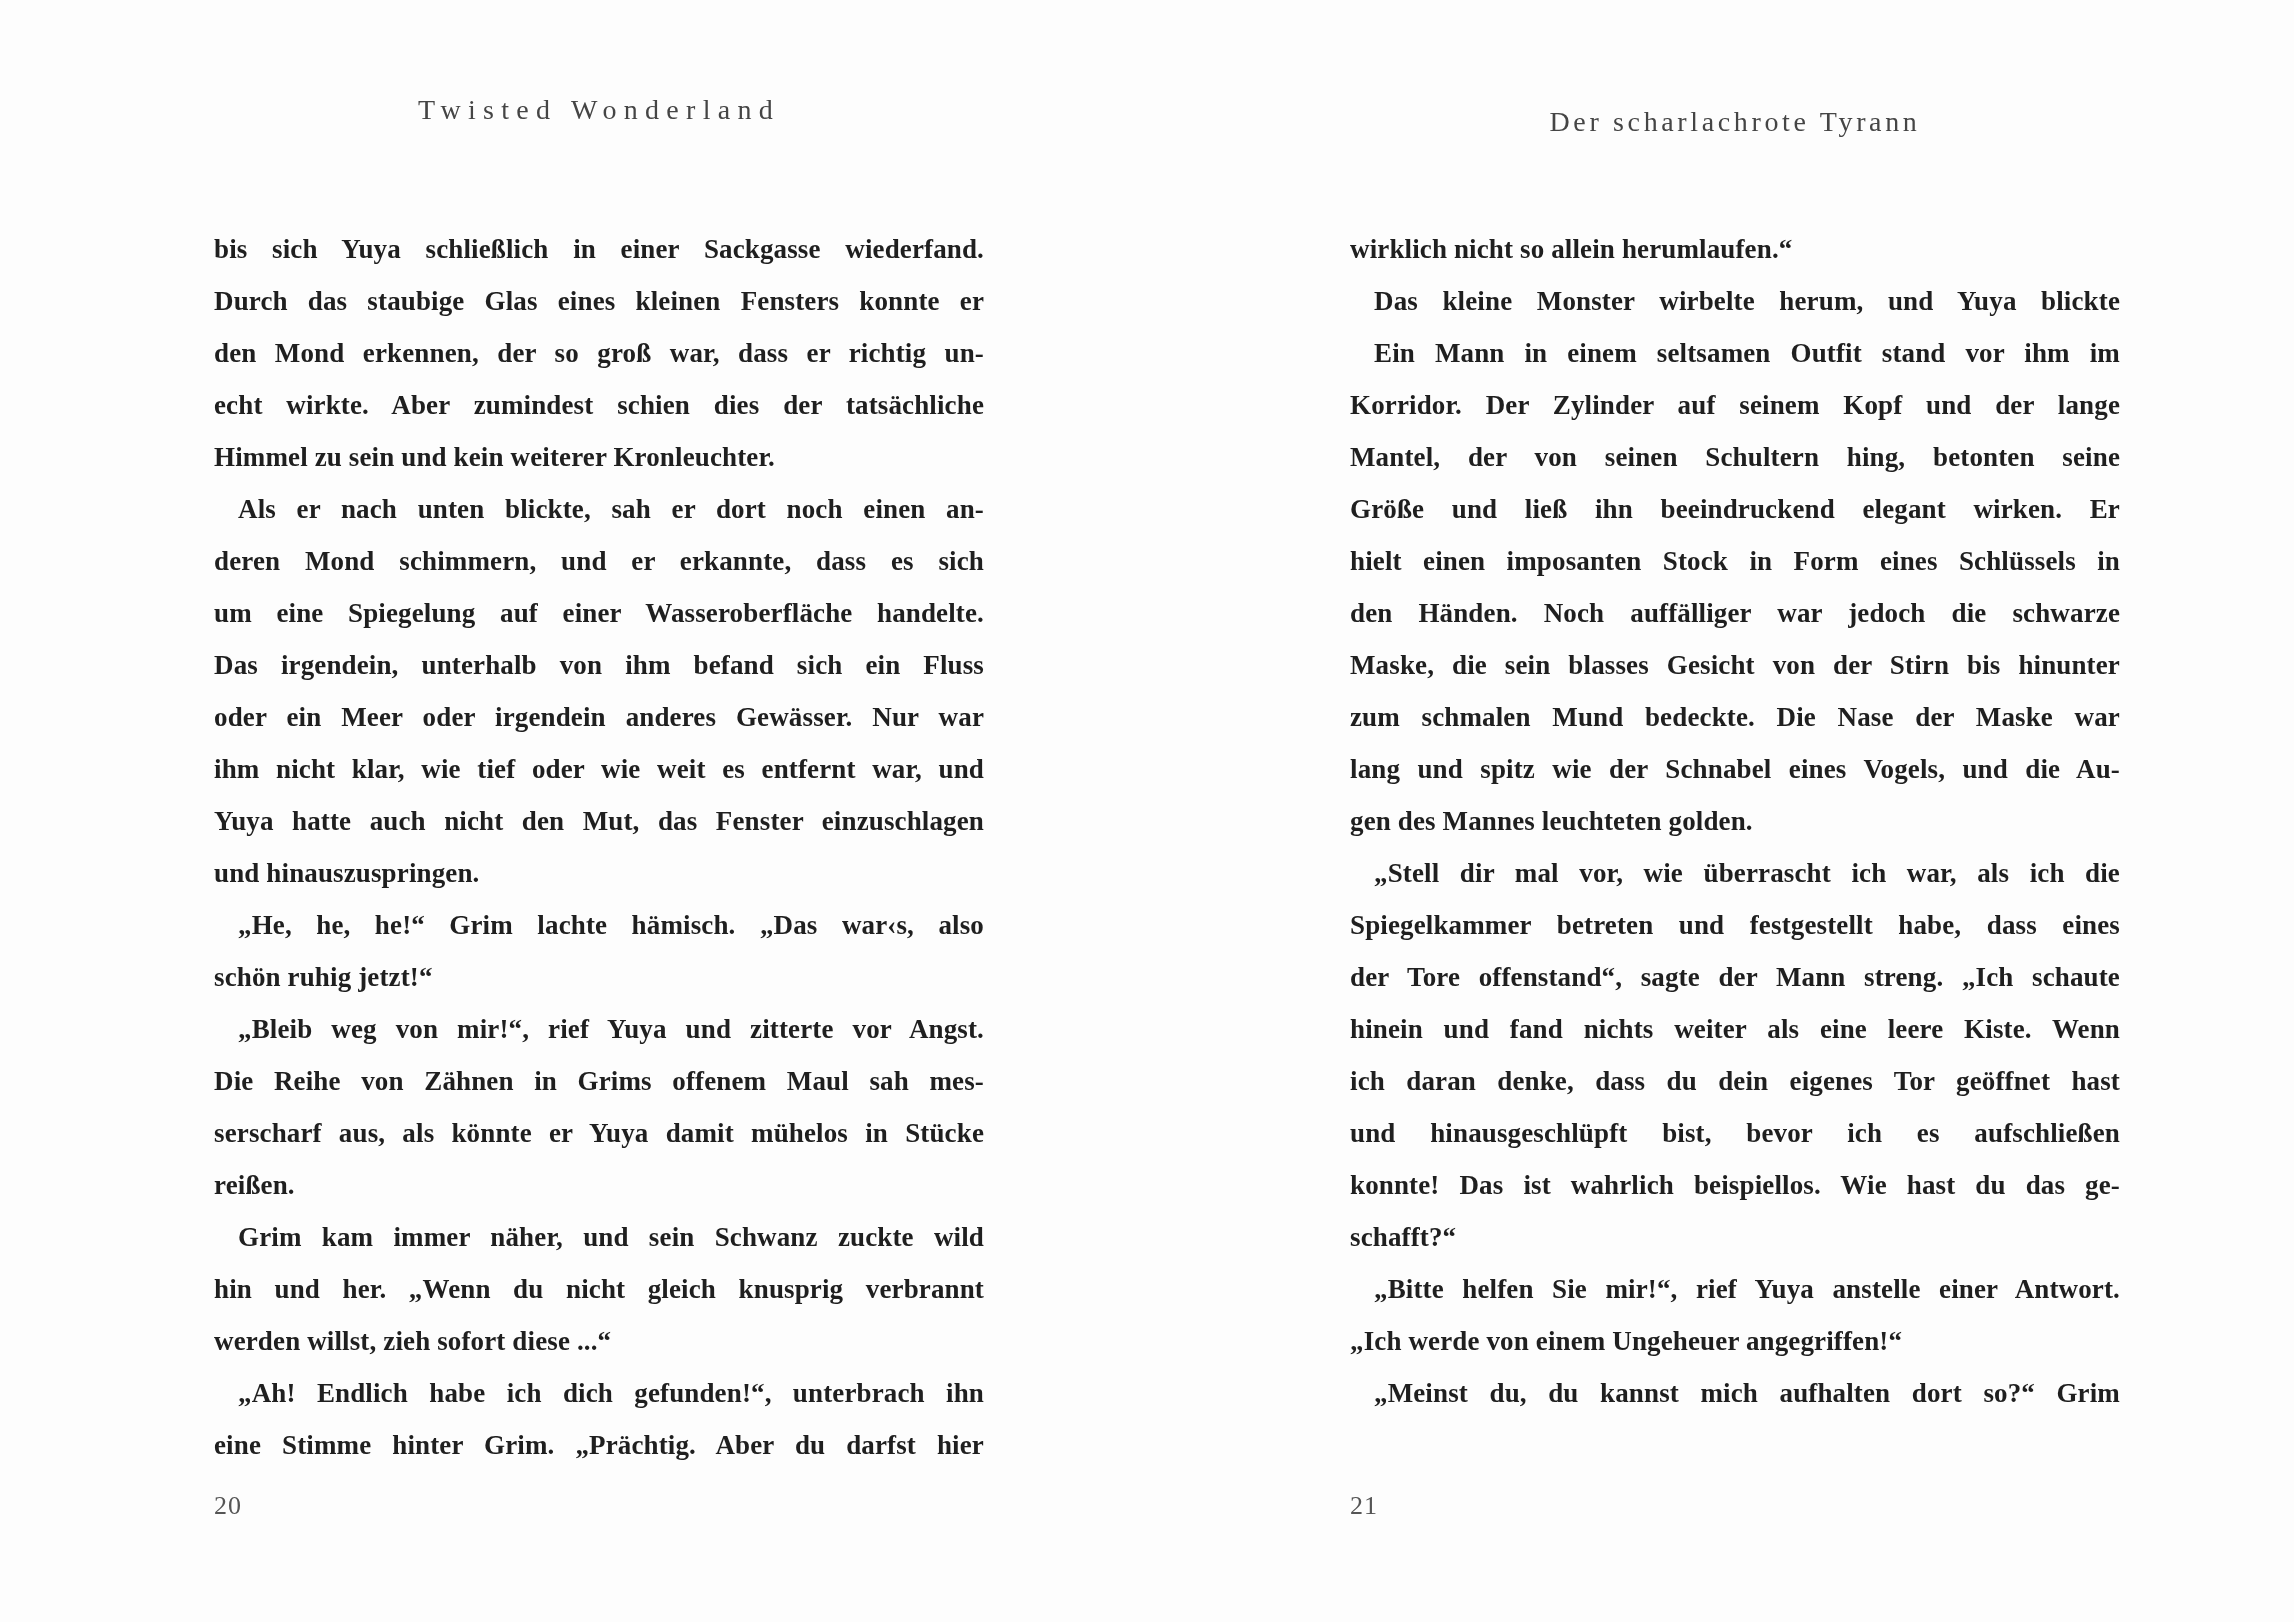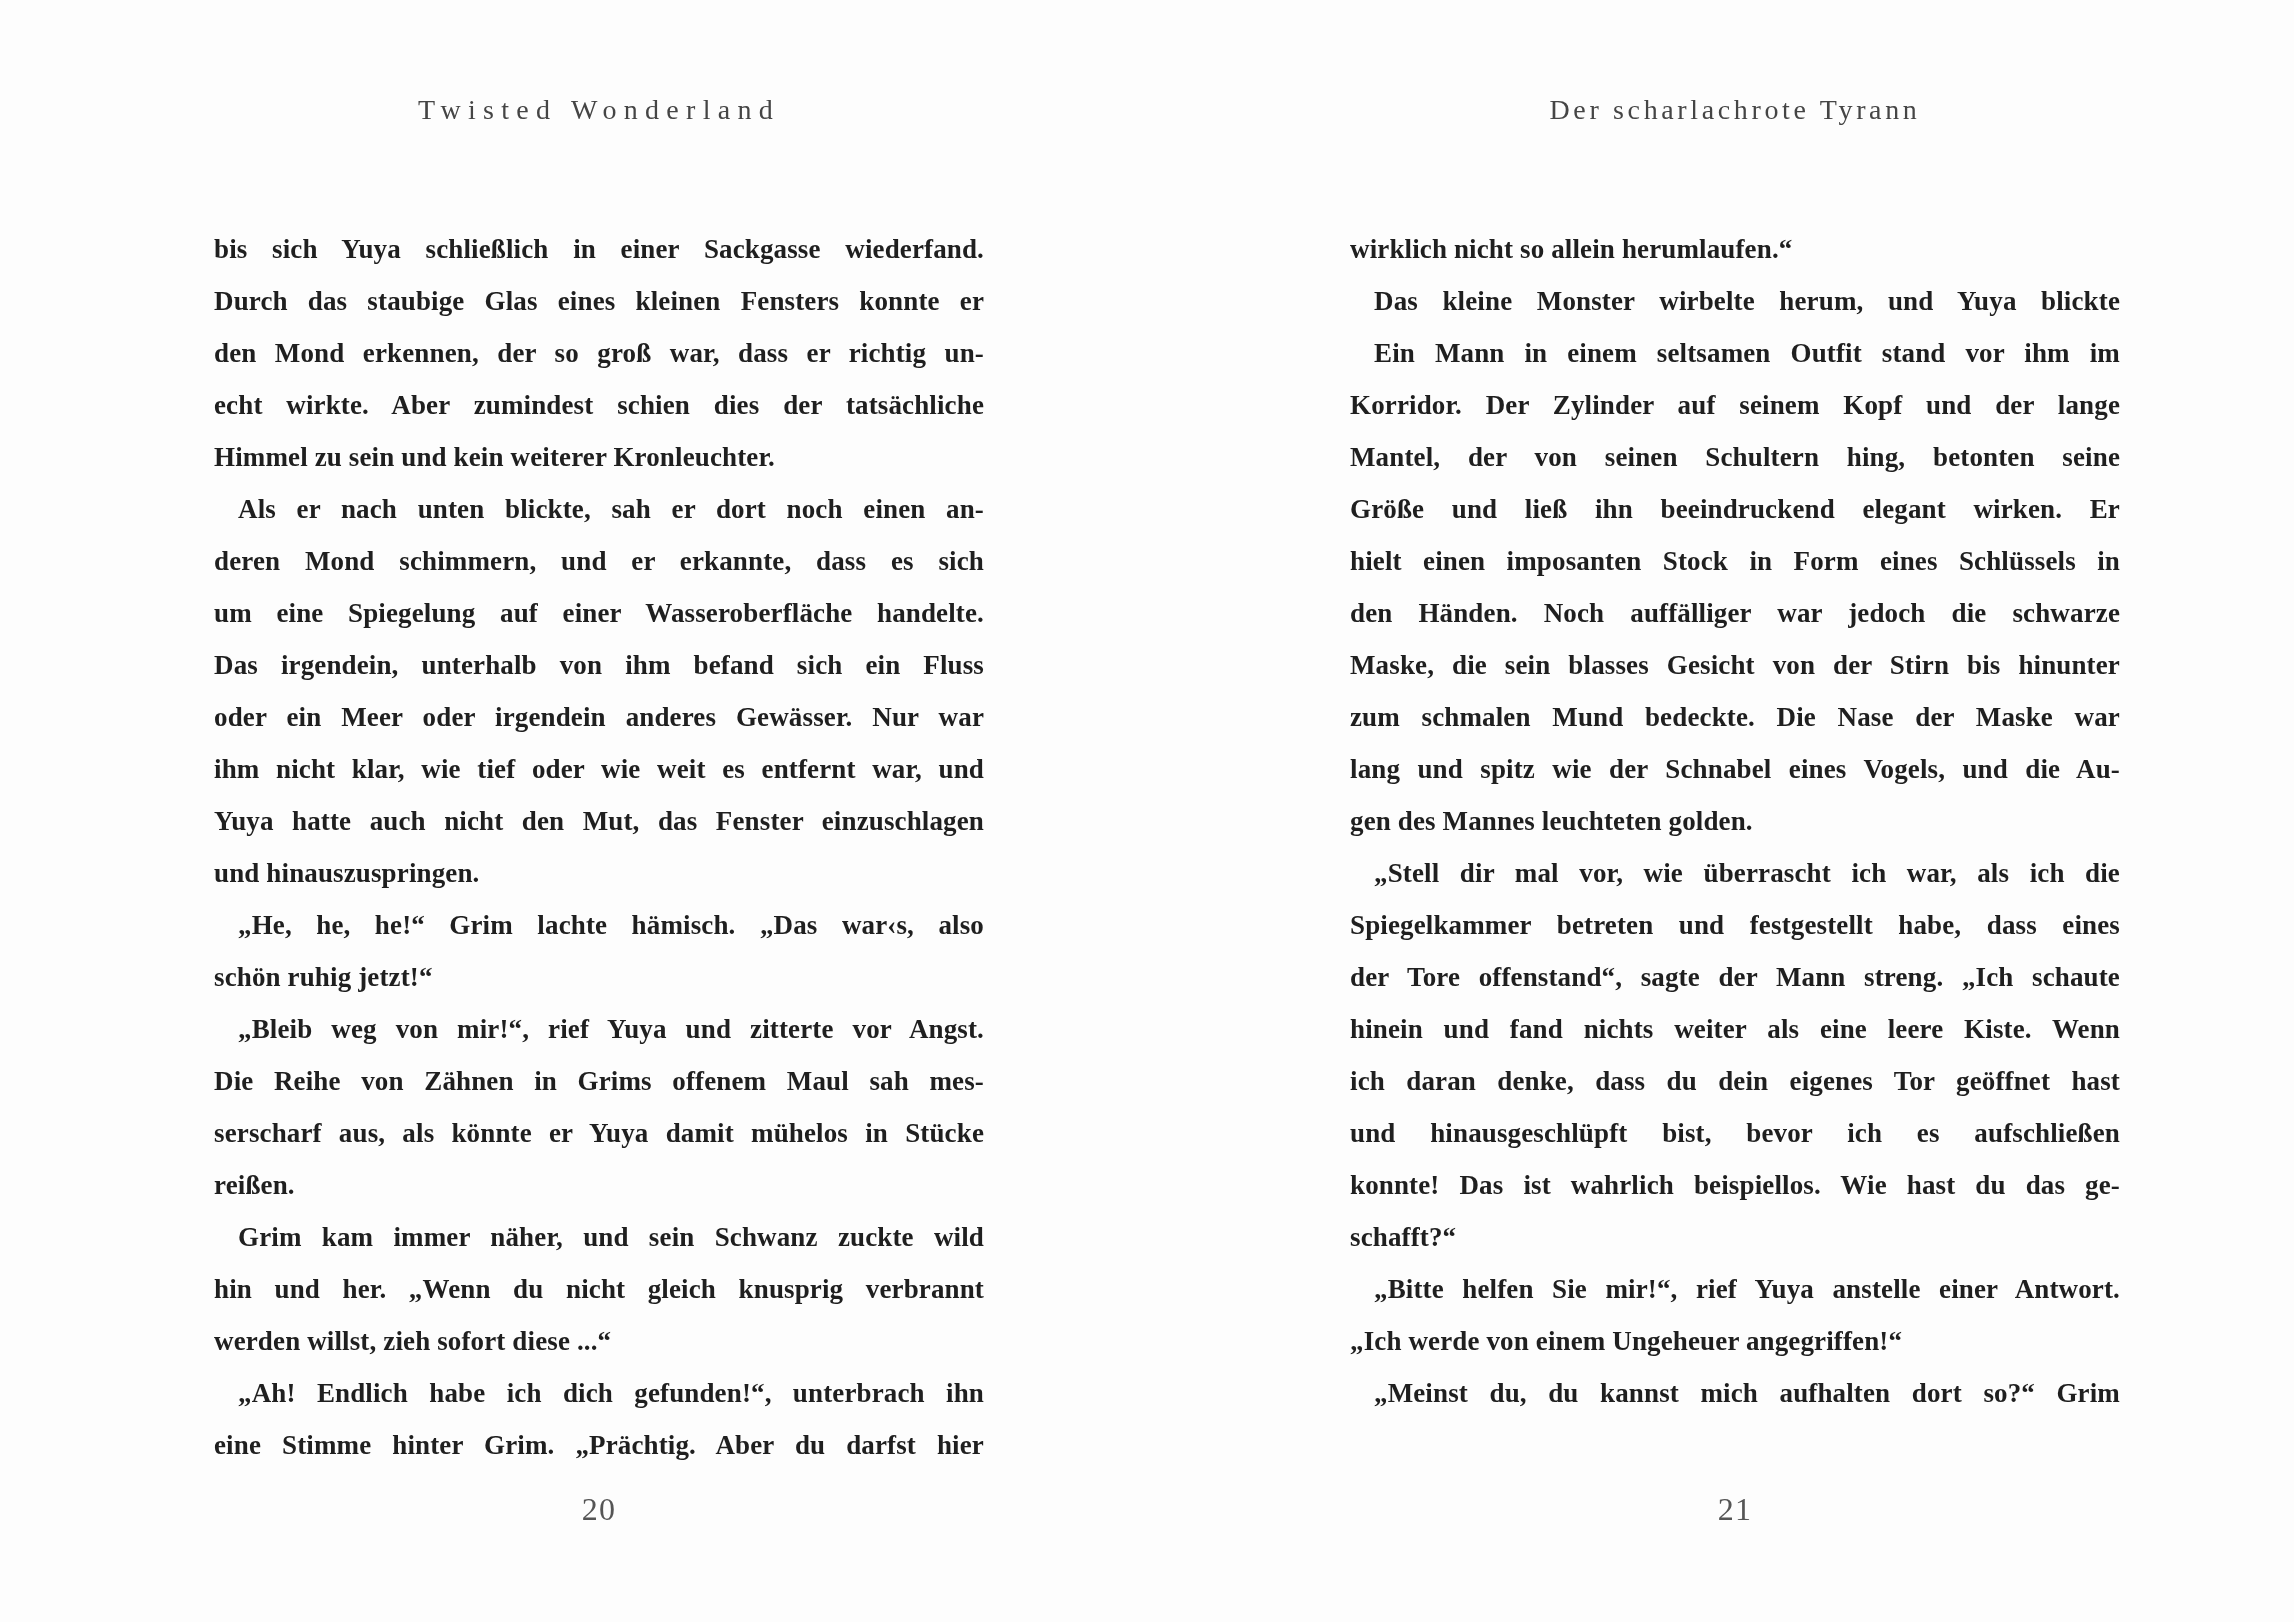--- a/index.html
+++ b/index.html
@@ -18,35 +18,35 @@
   .spread { position: relative; width: 2294px; height: 1622px; }
   .page { position: absolute; top: 0; width: 770px; height: 1622px; }
   .page-left  { left: 214px; }
   .page-right { left: 1350px; }
   .running-header {
     position: absolute; top: 94px; left: 0; width: 100%;
     text-align: center; font-size: 28px; color: var(--header);
     white-space: nowrap;
   }
   .page-left  .running-header { letter-spacing: 0.26em; }
-  .page-right .running-header { letter-spacing: 0.13em; }
+  .page-right .running-header { letter-spacing: 0.13em; margin-top: 12px; }
   .page-body { position: absolute; top: 223px; left: 0; width: 100%; }
   .line {
     height: 52px; line-height: 52px;
     font-size: 27px; color: var(--text);
     text-align: justify; text-align-last: justify;
     white-space: nowrap;
     letter-spacing: 0.005em;
     font-weight: bold;
   }
   .line.indent { padding-left: 24px; }
   .line.end { text-align-last: left; }
   .page-number {
     position: absolute; top: 1491px; left: 0; width: 100%;
-    text-align: center; font-size: 32px; color: var(--pagenum);
+    font-size: 26px; color: var(--pagenum);
     letter-spacing: 0.04em;
   }
 </style>
 </head>
 <body>
 
 <div class="spread">
 
   <div class="page page-left">
     <div class="running-header">Twisted Wonderland</div>

